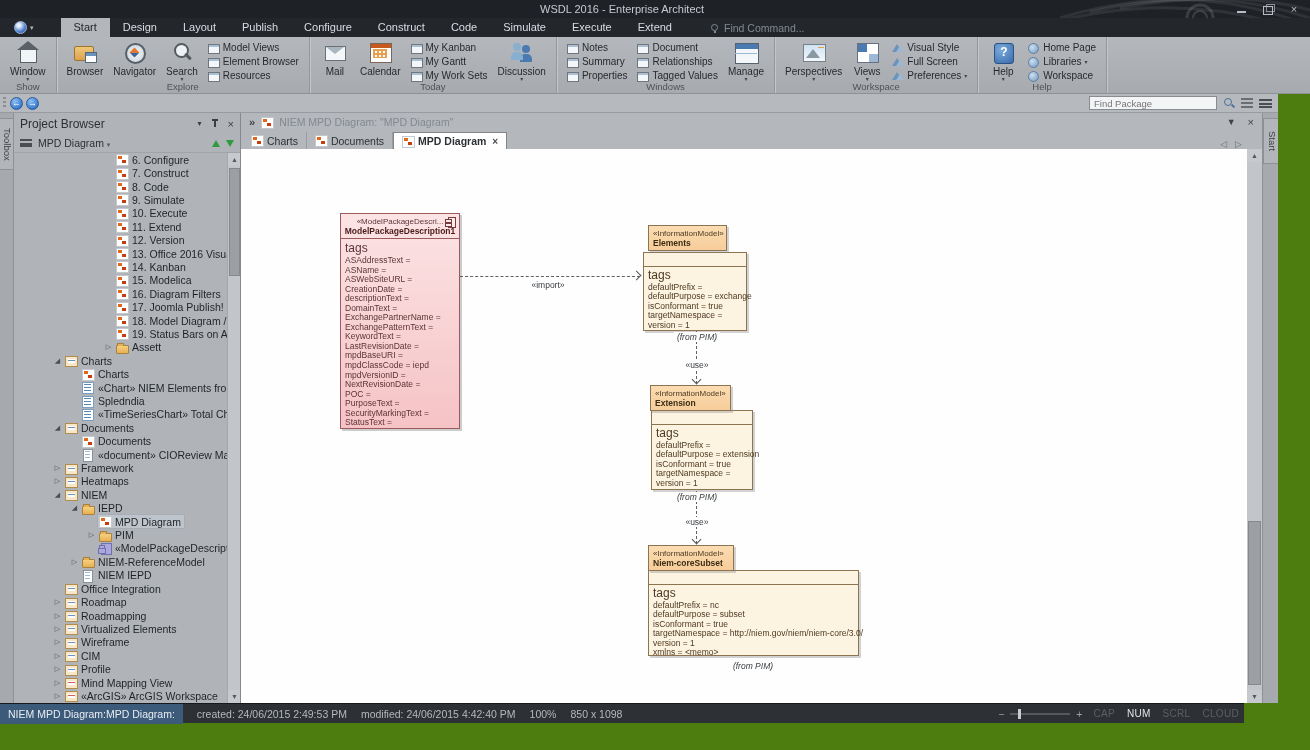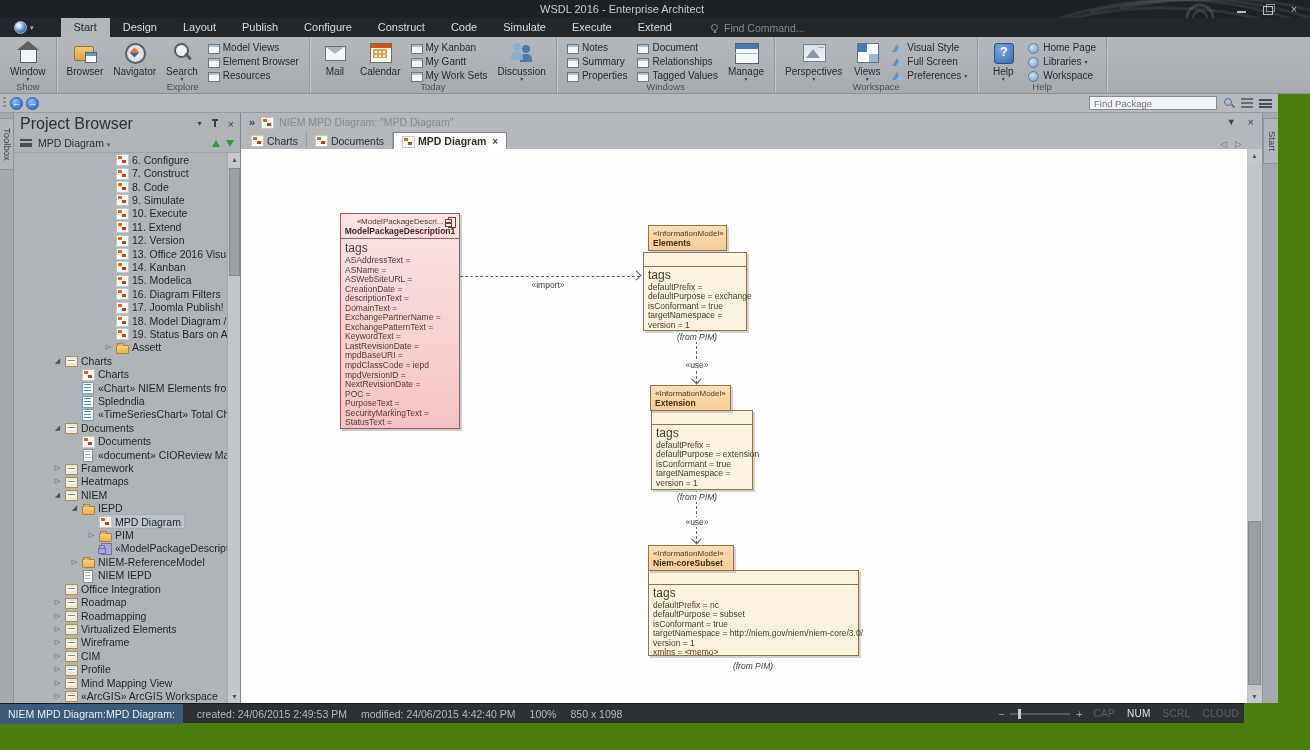--- a/index.html
+++ b/index.html
@@ -95,21 +95,21 @@
   .lstrip{position:absolute;left:0;top:0;width:14px;height:590px;background:#a6aaae;border-right:1px solid #8e9296;}
   .vtab{position:absolute;left:0;width:14px;background:#b2b6ba;border:1px solid #8e9296;border-left:none;
         writing-mode:vertical-rl;font-size:9.5px;color:#3a3e42;text-align:center;padding:5px 0;}
   .rstrip{position:absolute;left:1262px;top:0;width:16px;height:590px;background:#a6aaae;border-left:1px solid #8e9296;}
   .vtab-r{position:absolute;left:1263px;top:5px;width:15px;height:46px;background:#b2b6ba;border:1px solid #8e9296;border-right:none;
         writing-mode:vertical-rl;font-size:9.5px;color:#3a3e42;text-align:center;padding:4px 0;}
 
   
   .pbrowser{position:absolute;left:14px;top:0;width:227px;height:590px;background:#b0b4b8;border-right:1px solid #85898d;display:flex;flex-direction:column;}
   .pb-header{height:21px;display:flex;align-items:center;padding:0 6px;flex:none;}
-  .pb-title{font-size:16px;color:#2c3034;flex:1;}
+  .pb-title{font-size:12px;color:#2c3034;flex:1;}
   .pb-hicons{display:flex;gap:9px;align-items:center;color:#3a3e42;}
   .pb-caret{font-size:8px;}
   .pinico{position:relative;width:8px;height:9px;}
   .pinico::before{content:'';position:absolute;left:1px;top:0;width:6px;height:2px;background:#3a3e42;}
   .pinico::after{content:'';position:absolute;left:3.5px;top:2px;width:1.5px;height:6px;background:#3a3e42;}
   .pb-x{font-size:11px;line-height:10px;}
   .pb-toolbar{height:19px;display:flex;align-items:center;padding:0 6px;gap:6px;flex:none;border-bottom:1px solid #a0a4a8;}
   .pb-burger{width:12px;height:8px;border-top:2px solid #4a4e52;border-bottom:2px solid #4a4e52;position:relative;}
   .pb-burger::after{content:'';position:absolute;left:0;top:2px;width:12px;height:2px;background:#4a4e52;}
   .pb-sel{font-size:10.5px;color:#2c3034;flex:1;}

